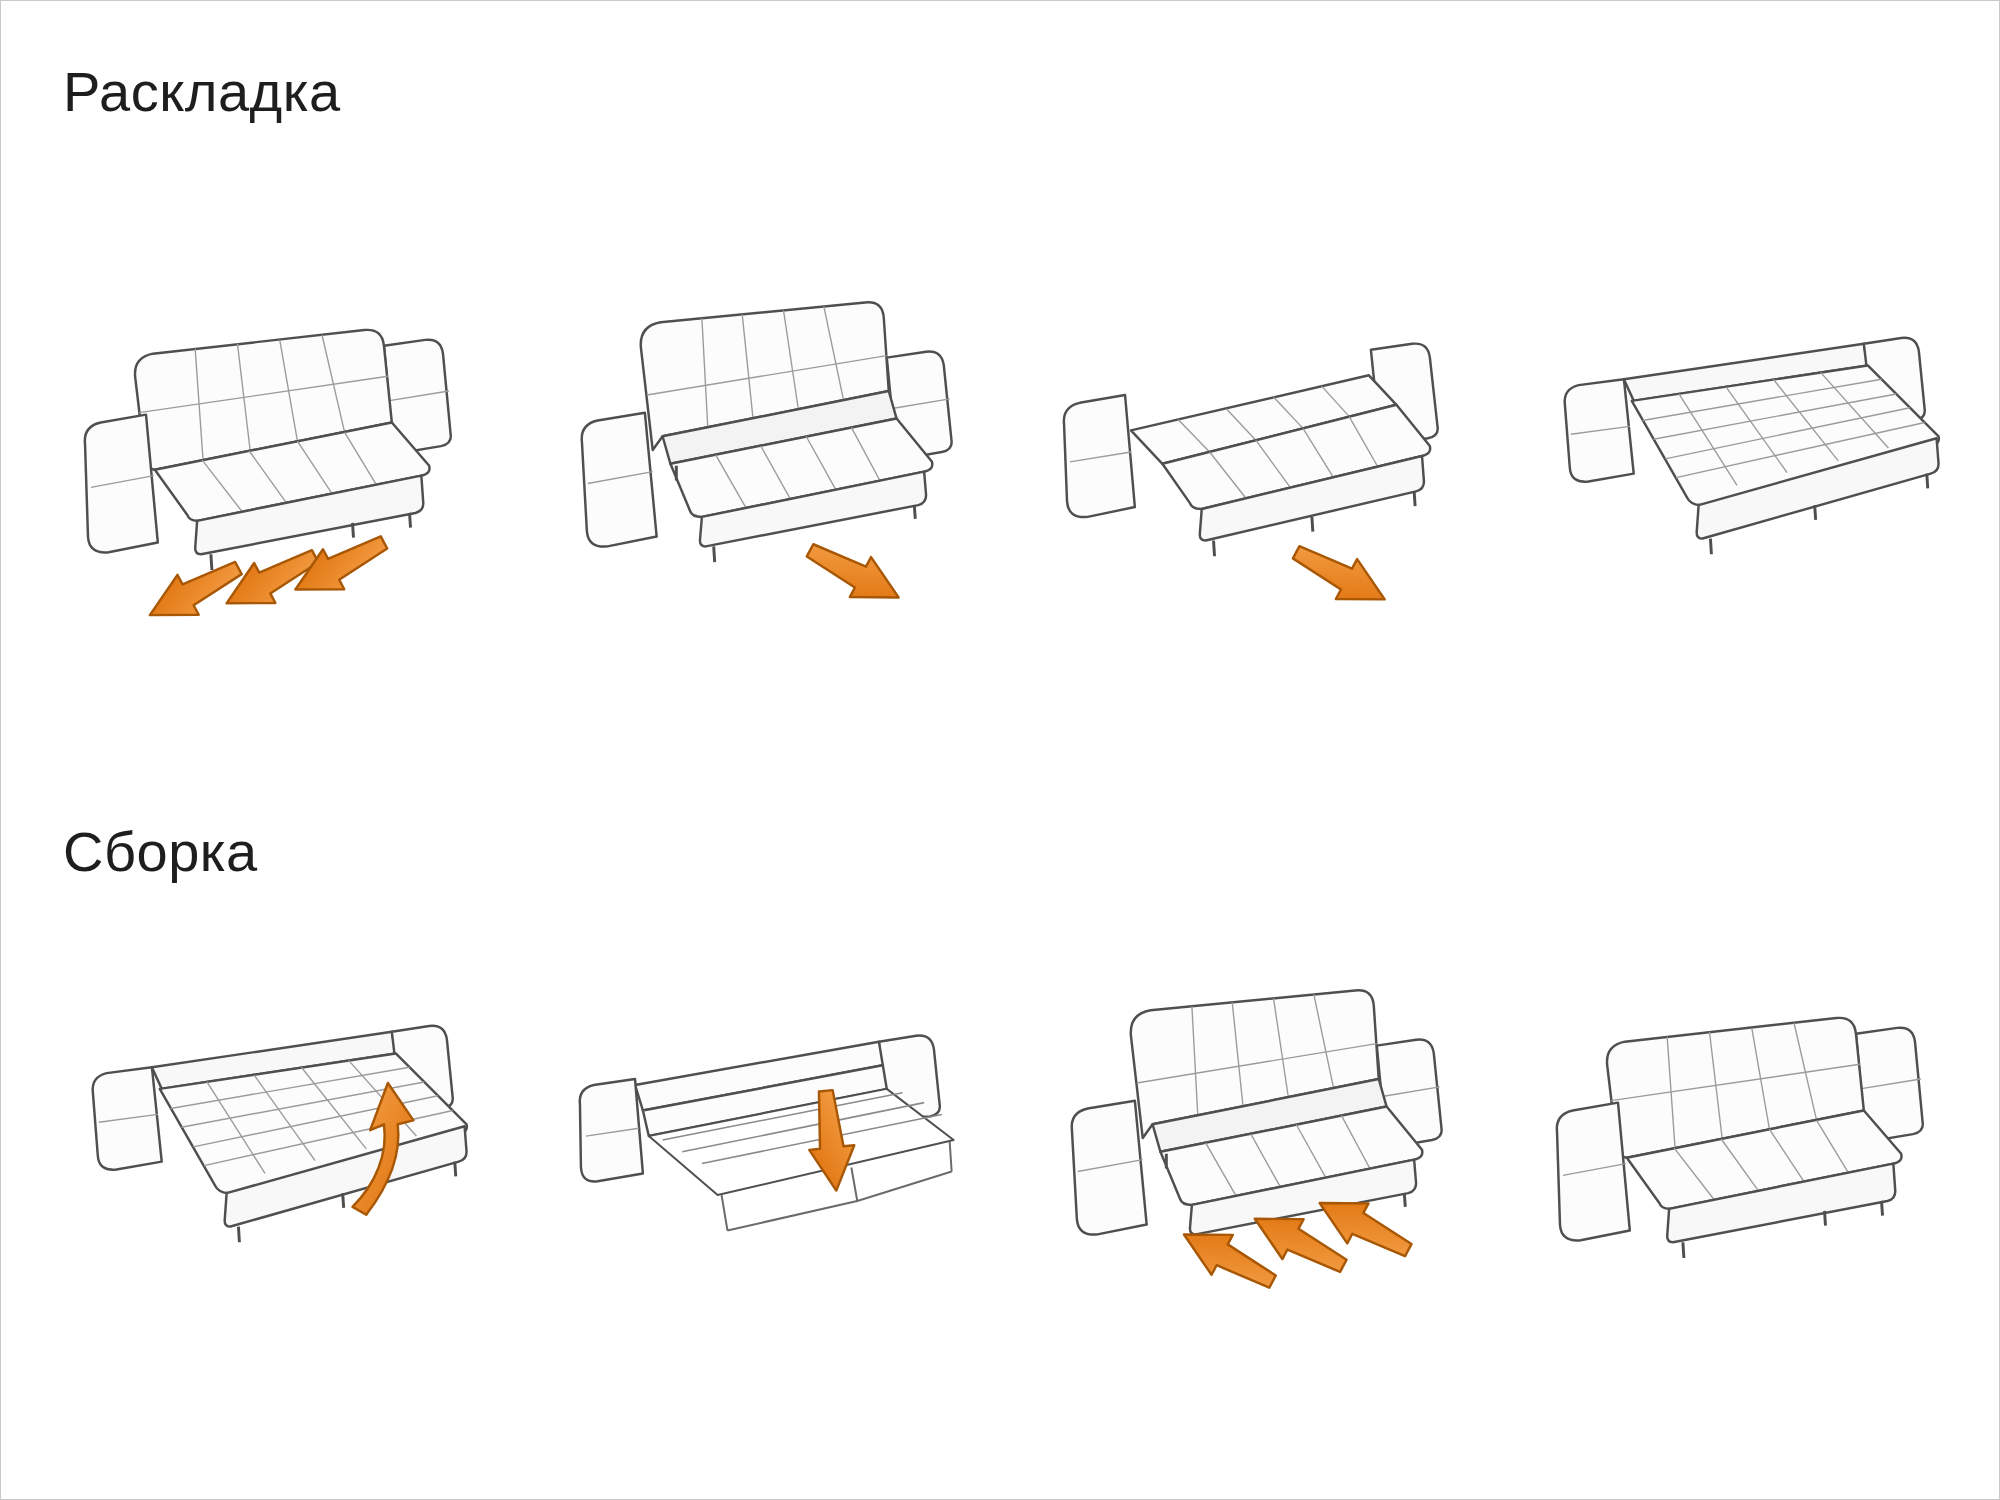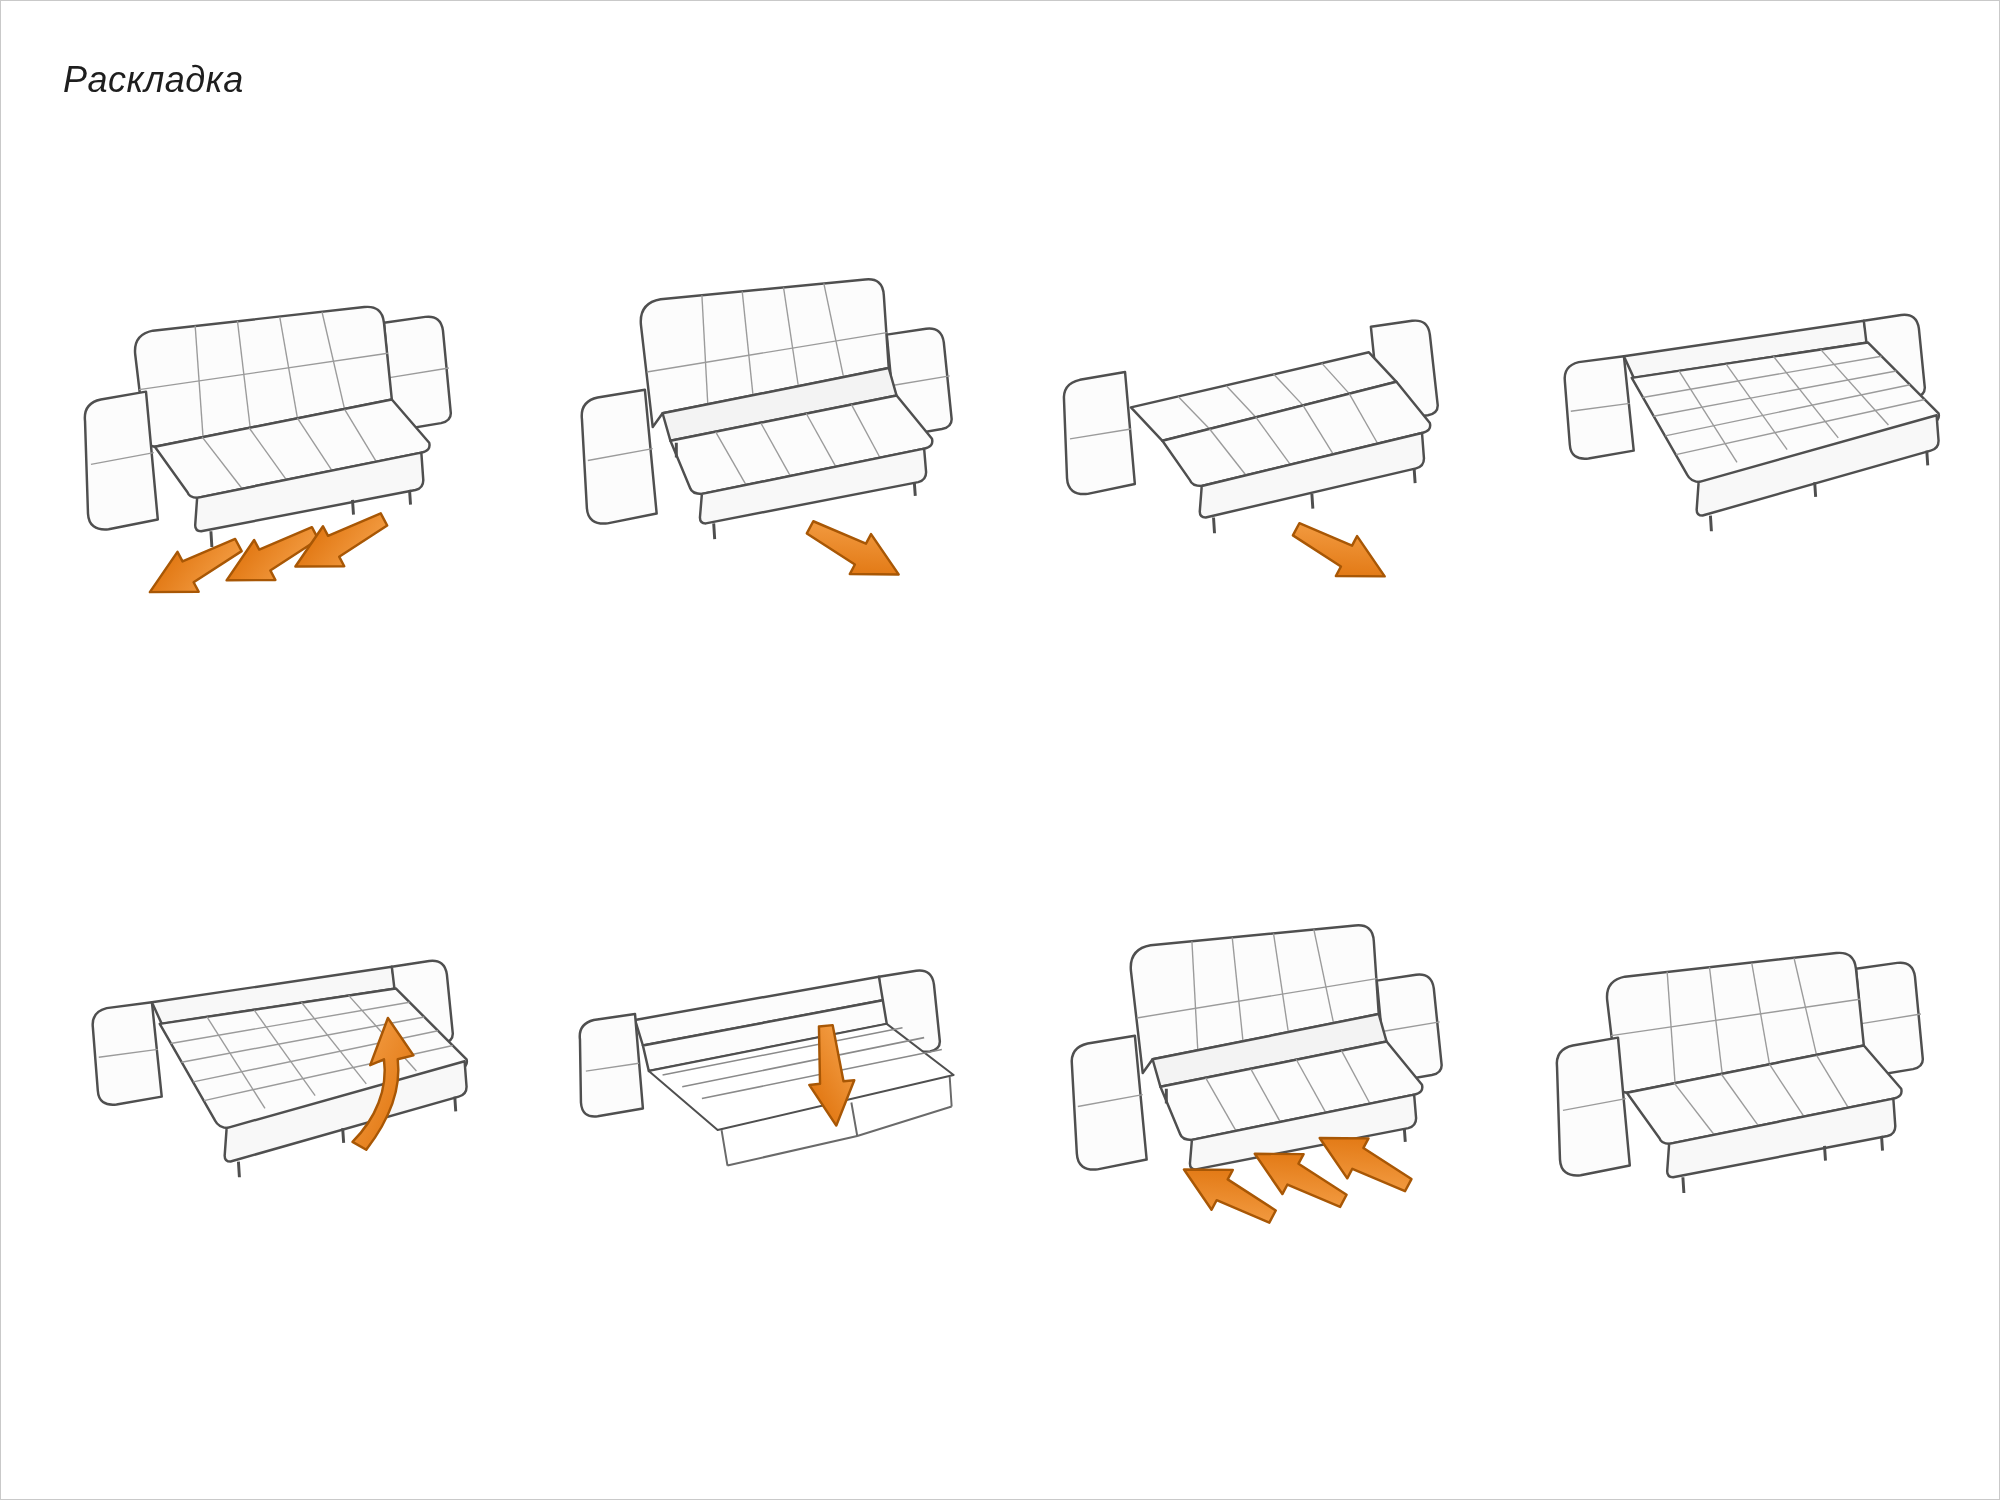--- a/index.html
+++ b/index.html
@@ -4,22 +4,22 @@
 <style>
   * { margin:0; padding:0; box-sizing:border-box; }
   html,body { background:#ffffff; }
   body { font-family:"Liberation Sans","DejaVu Sans",sans-serif; }
   .canvas {
     position:relative; width:2000px; height:1500px;
     background:#ffffff; border:1px solid #c9c9c9; overflow:hidden;
   }
   .sec { position:absolute; left:0; width:100%; }
   .sec-title {
-    font-size:36px; font-weight:400; color:#1e1e1e;
-    margin-left:62px; letter-spacing:0.5px;font-style:italic;
+    font-size:56px; font-weight:400; color:#1e1e1e;
+    margin-left:62px; letter-spacing:0.5px;
   }
   .sec-unfold { top:58px; }
   .sec-fold  { top:818px; }
   .row {
     display:flex; justify-content:space-around; align-items:flex-start;
     padding:0 18px;
   }
   .sec-unfold .row { margin-top:118px; }
   .sec-fold  .row { margin-top:46px; }
   .step { width:472px; height:420px; flex:0 0 auto; }
@@ -177,20 +177,21 @@
       <figure class="step">
         <svg viewBox="0 0 480 400" role="img">
           <use href="#g-bed-flat"></use>
         </svg>
       </figure>
 
     </div>
   </section>
 
   <section class="sec sec-fold">
+    <h2 class="sec-title">Сборка</h2>
     <div class="row">
 
       <figure class="step">
         <svg viewBox="0 0 480 400" role="img">
           <use href="#g-bed-flat"></use>
           <use href="#arrow-curved"></use>
         </svg>
       </figure>
 
       <figure class="step">

